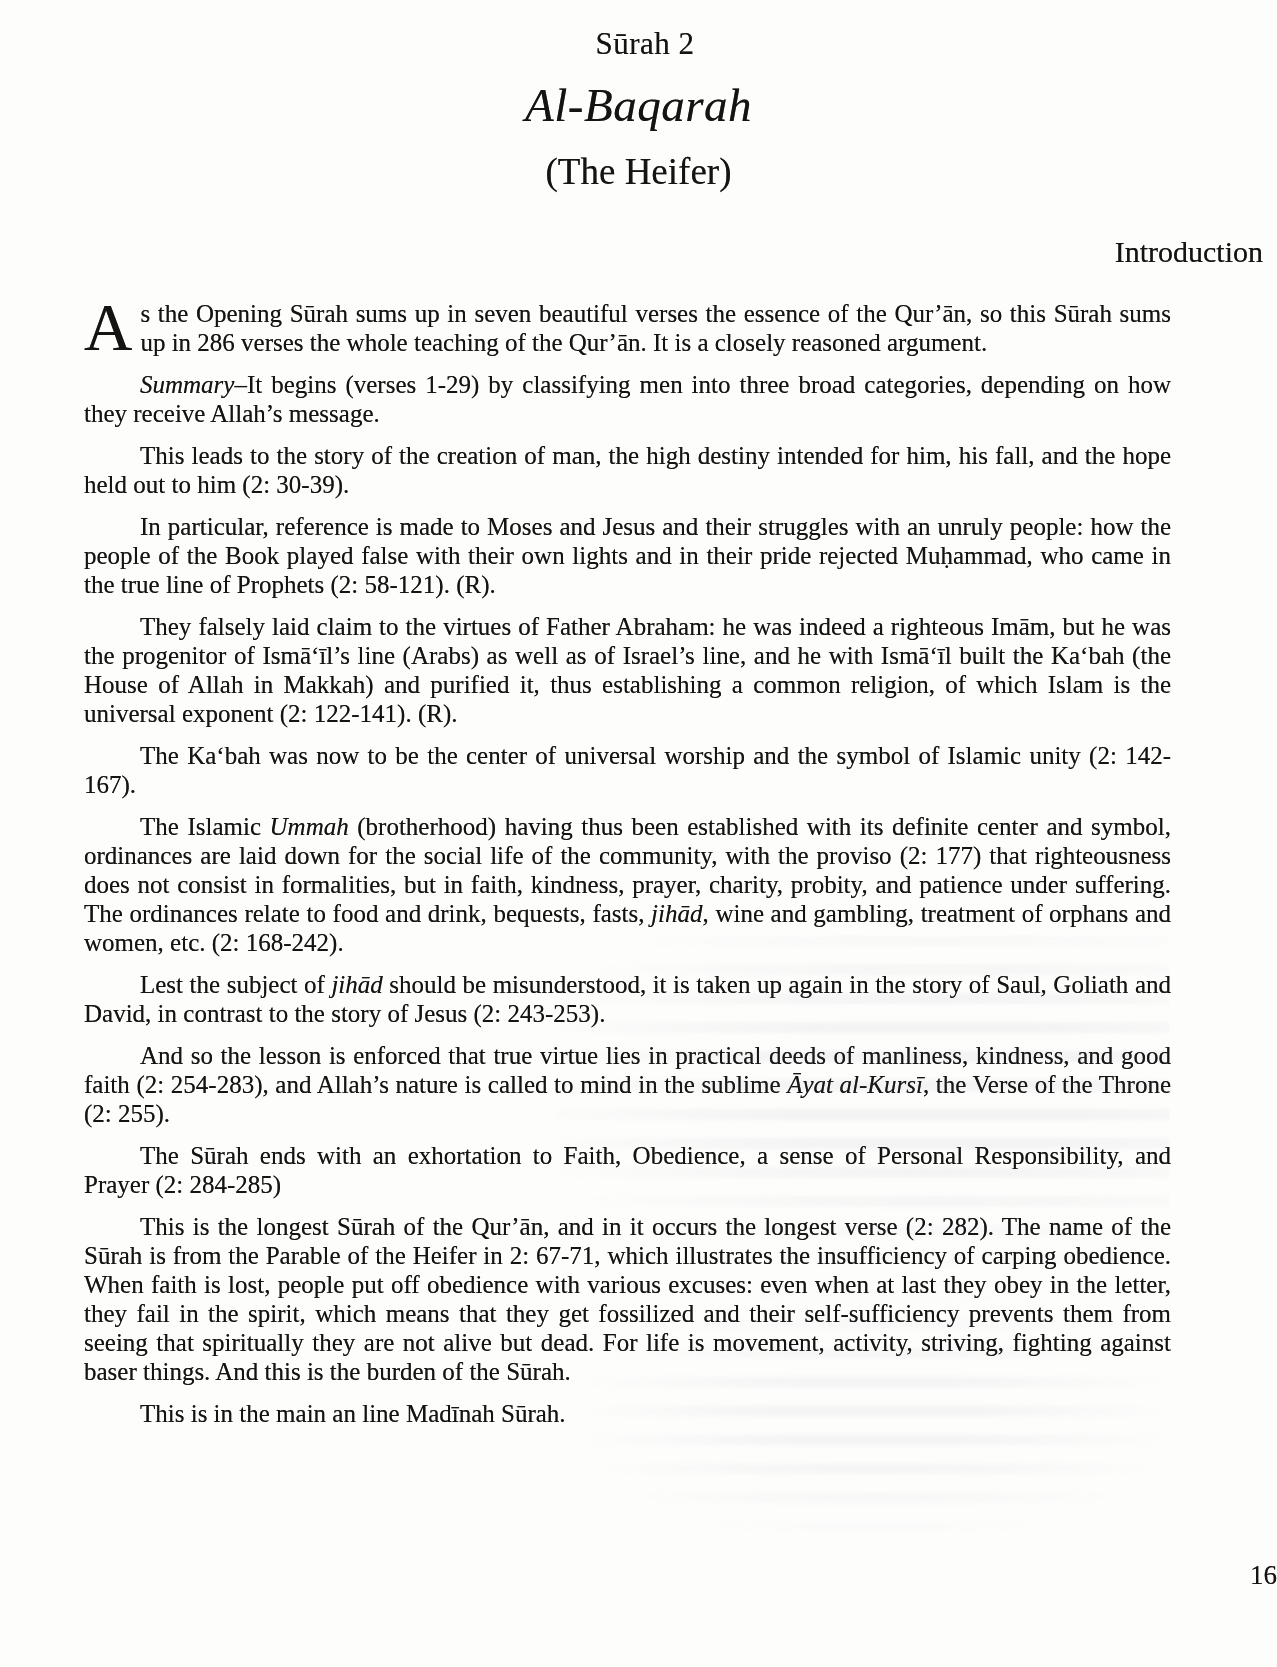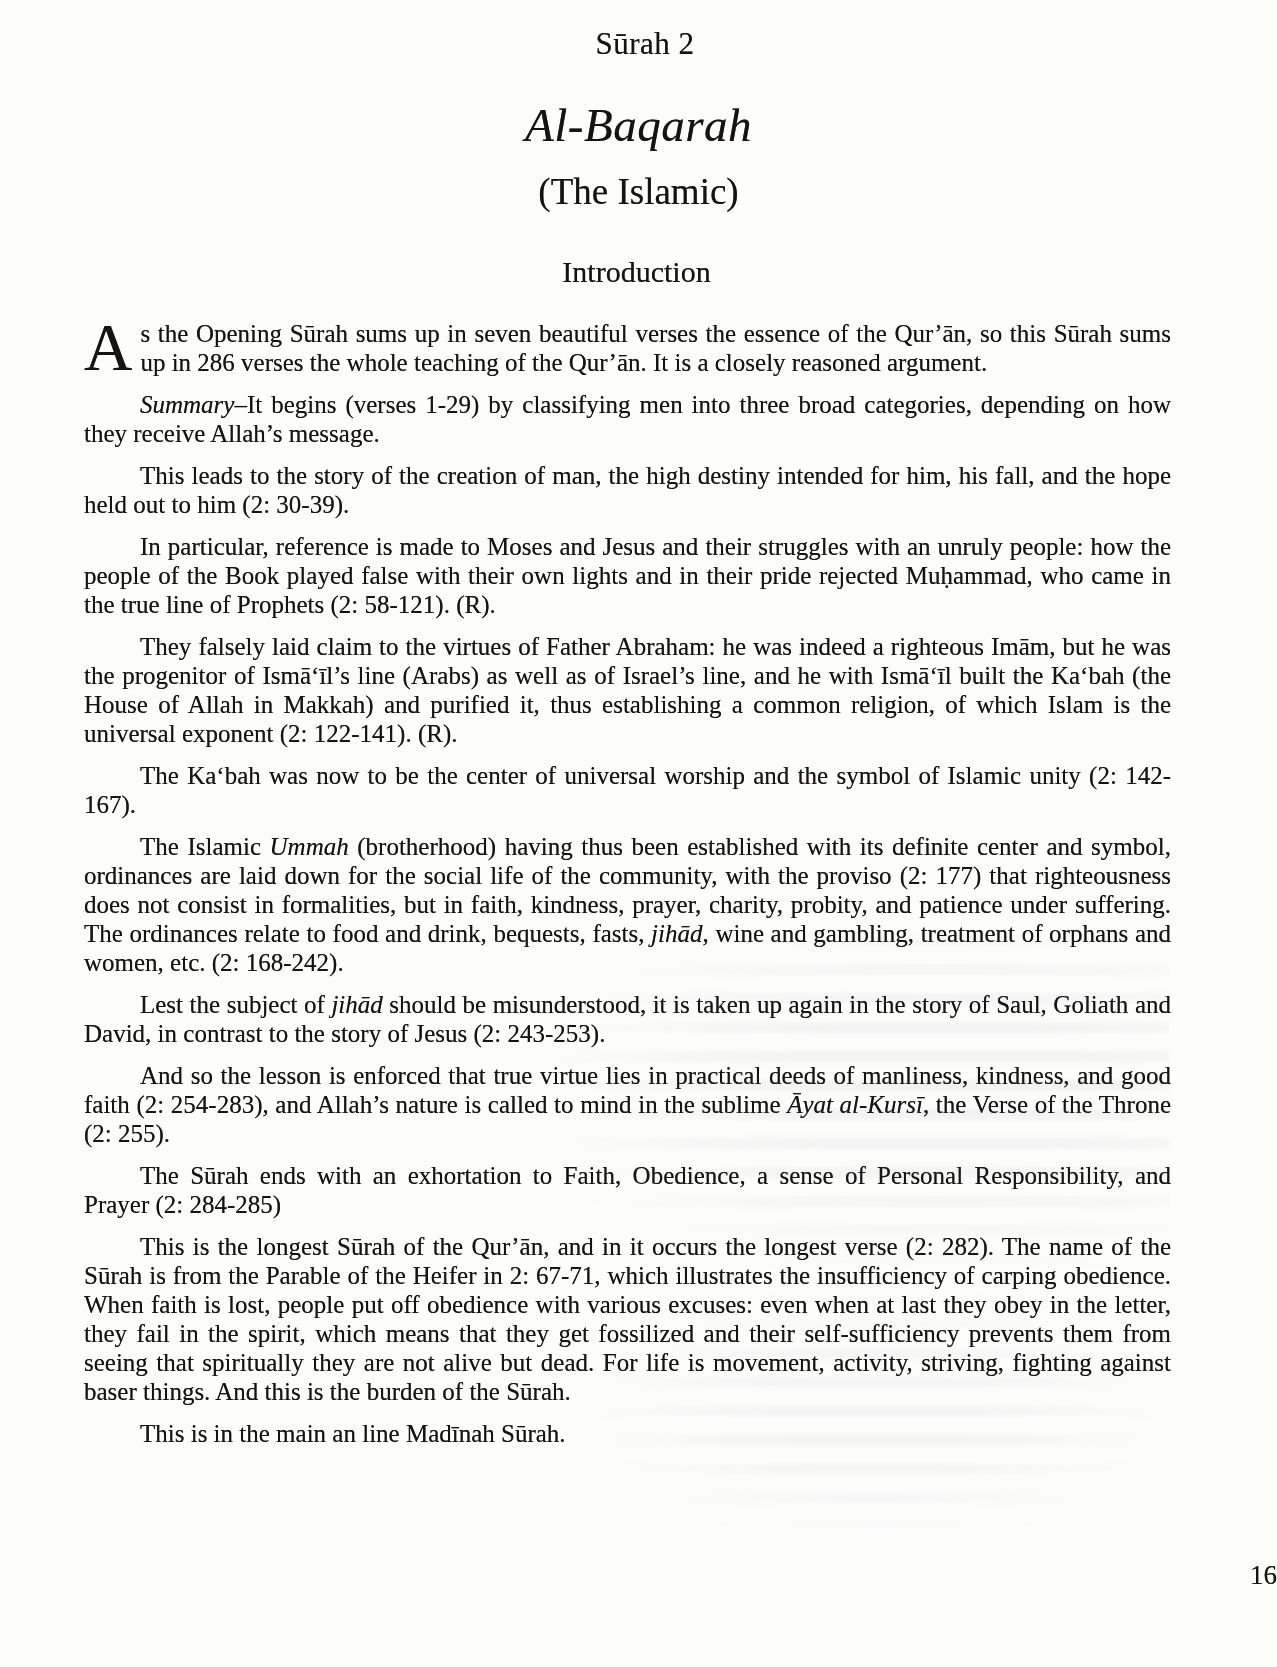--- a/index.html
+++ b/index.html
@@ -21,34 +21,35 @@
 
   
   header { text-align: center; }
   .surah-label {
     padding-top: 26px;
     font-size: 31px;
     letter-spacing: 0.5px;
     padding-left: 13px;
   }
   .title {
-    margin: 36px 0 0 0;
+    margin: 16px 0 0 0;
     font-size: 47px;
     font-style: italic;
     font-weight: normal;
     letter-spacing: 0.5px;
   }
   .subtitle {
     margin-top: 18px;
     font-size: 37px;
   }
   .section-heading {
-    margin: 42px 4px 30px 0;
+    margin: 42px 14px 30px 0;
     font-size: 30px;
     font-weight: normal;
+    text-align: right;
   }
 
   
   .body-text {
     padding: 0 106px 0 84px;
     font-size: 25px;
     line-height: 29px;
     text-align: justify;
   }
   .para {
@@ -101,21 +102,21 @@
 <body>
 
 <div class="page">
 
   <div class="ghost ghost-a"></div>
   <div class="ghost ghost-b"></div>
 
   <header>
     <div class="surah-label">Sūrah 2</div>
     <h1 class="title">Al-Baqarah</h1>
-    <div class="subtitle">(The Islamic)</div>
+    <div class="subtitle">(The Heifer)</div>
     <h2 class="section-heading">Introduction</h2>
   </header>
 
   <main class="body-text">
       <p class="para first"><span class="dropcap">A</span><span>s the Opening Sūrah sums up in seven beautiful verses the essence of the Qur’ān, so this Sūrah sums up in 286 verses the whole teaching of the Qur’ān. It is a closely reasoned argument.</span></p>
       <p class="para"><span class="it">Summary</span><span>–It begins (verses 1-29) by classifying men into three broad categories, depending on how they receive Allah’s message.</span></p>
       <p class="para"><span>This leads to the story of the creation of man, the high destiny intended for him, his fall, and the hope held out to him (2: 30-39).</span></p>
       <p class="para"><span>In particular, reference is made to Moses and Jesus and their struggles with an unruly people: how the people of the Book played false with their own lights and in their pride rejected Muḥammad, who came in the true line of Prophets (2: 58-121). (R).</span></p>
       <p class="para"><span>They falsely laid claim to the virtues of Father Abraham: he was indeed a righteous Imām, but he was the progenitor of Ismā‘īl’s line (Arabs) as well as of Israel’s line, and he with Ismā‘īl built the Ka‘bah (the House of Allah in Makkah) and purified it, thus establishing a common religion, of which Islam is the universal exponent (2: 122-141). (R).</span></p>
       <p class="para"><span>The Ka‘bah was now to be the center of universal worship and the symbol of Islamic unity (2: 142-167).</span></p>

